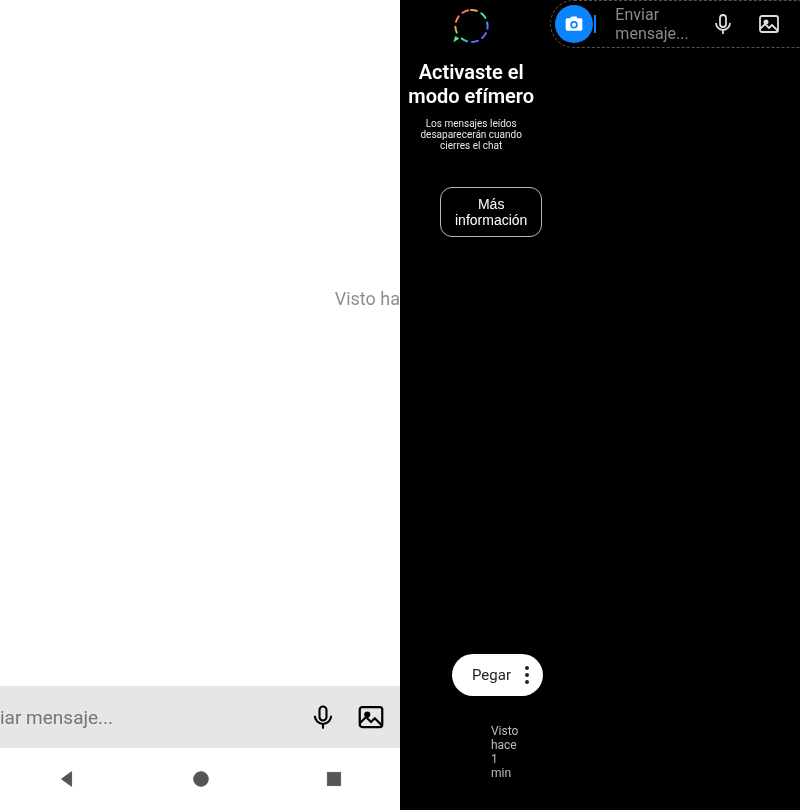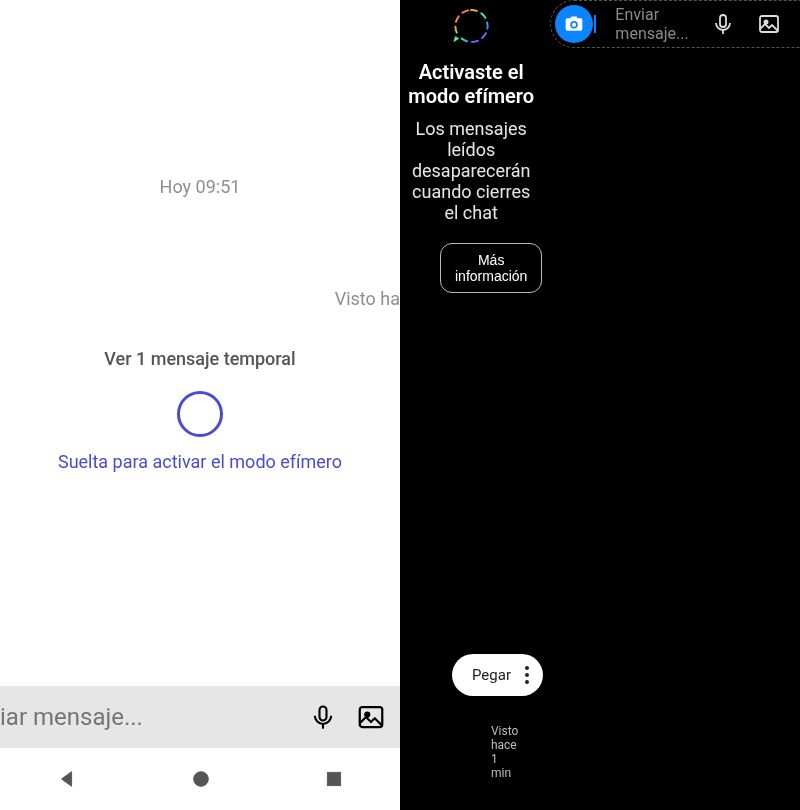--- a/index.html
+++ b/index.html
@@ -30,41 +30,41 @@
     margin: 22px auto 14px auto;
   }
   .ephemeral-block .label2 {
     color: #4b4bcf; font-size: 18px;
   }
   .left-input {
     height: 62px; background: #e6e6e6; display: flex; align-items: center;
     padding: 0 14px 0 0; gap: 18px;
   }
   .left-input .field {
-    flex: 1; font-size: 24px; color: #757575; padding-left: 0;
+    flex: 1; font-size: 19px; color: #757575; padding-left: 0;
   }
   .icon { display: inline-flex; align-items: center; justify-content: center; }
   .mic, .gallery { width: 30px; height: 30px; color: #000; }
   .left-nav {
     height: 62px; background: #fff; display: flex; align-items: center; justify-content: space-around;
   }
   .nav-shape { fill: #555; stroke: #555; }
 
   
   .right {
     width: 400px; height: 810px; background: #000000; color: #fff; position: relative;
     display: flex; 
   }
   .right-top { text-align: center; padding-top: 6px; }
   .rainbow-bubble { width: 40px; height: 40px; margin: 0 auto 14px auto; }
   .right-title {
     font-size: 20px; font-weight: 600; margin-bottom: 10px;
   }
   .right-sub {
-    font-size: 18px; color: #e6e6e6; margin-bottom: 20px;
+    font-size: 10px; color: #e6e6e6; margin-bottom: 36px;
     padding: 0 6px;
   }
   .more-info {
     display: inline-block; border: 1px solid #bbb; color: #fff; background: transparent;
     padding: 8px 14px; border-radius: 12px; font-size: 14px; cursor: pointer; margin-left: 40px;
   }
 
   .right-mid { flex: 1; position: relative; }
   .seen-dark {
     position: absolute; bottom: 30px; right: 24px; color: #bdbdbd; font-size: 12px;
@@ -102,27 +102,21 @@
   .right-nav {
     height: 50px; display: flex; align-items: center; justify-content: space-around;
   }
   .nav-shape-dark { fill: #cfcfcf; stroke: #cfcfcf; }
 </style>
 </head>
 <body>
 
 <div class="left">
   <div class="left-scroll">
-    <div class="timestamp">Hoy 09:51</div>
     <div class="seen">Visto ha</div>
-    <div class="ephemeral-block">
-      <div class="label1">Ver 1 mensaje temporal</div>
-      <div class="ring"></div>
-      <div class="label2">Suelta para activar el modo efímero</div>
-    </div>
   </div>
 
   <div class="left-input">
     <div class="field">iar mensaje...</div>
     <span class="icon mic">
       <svg viewBox="0 0 24 24" width="28" height="28" fill="none" stroke="currentColor" stroke-width="1.8">
         <rect x="9" y="3" width="6" height="12" rx="3"></rect>
         <path d="M5 11a7 7 0 0 0 14 0"></path>
         <line x1="12" y1="18" x2="12" y2="22"></line>
       </svg>

